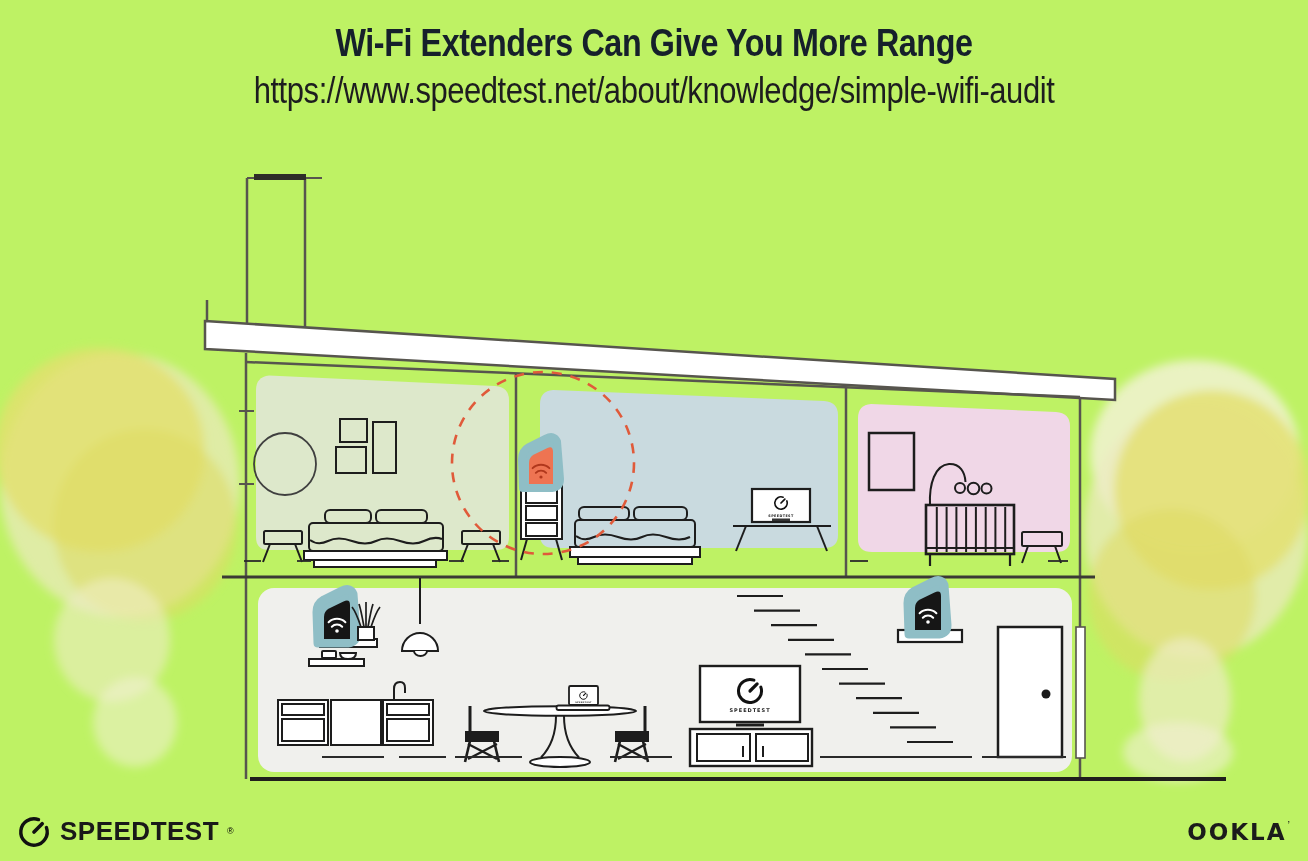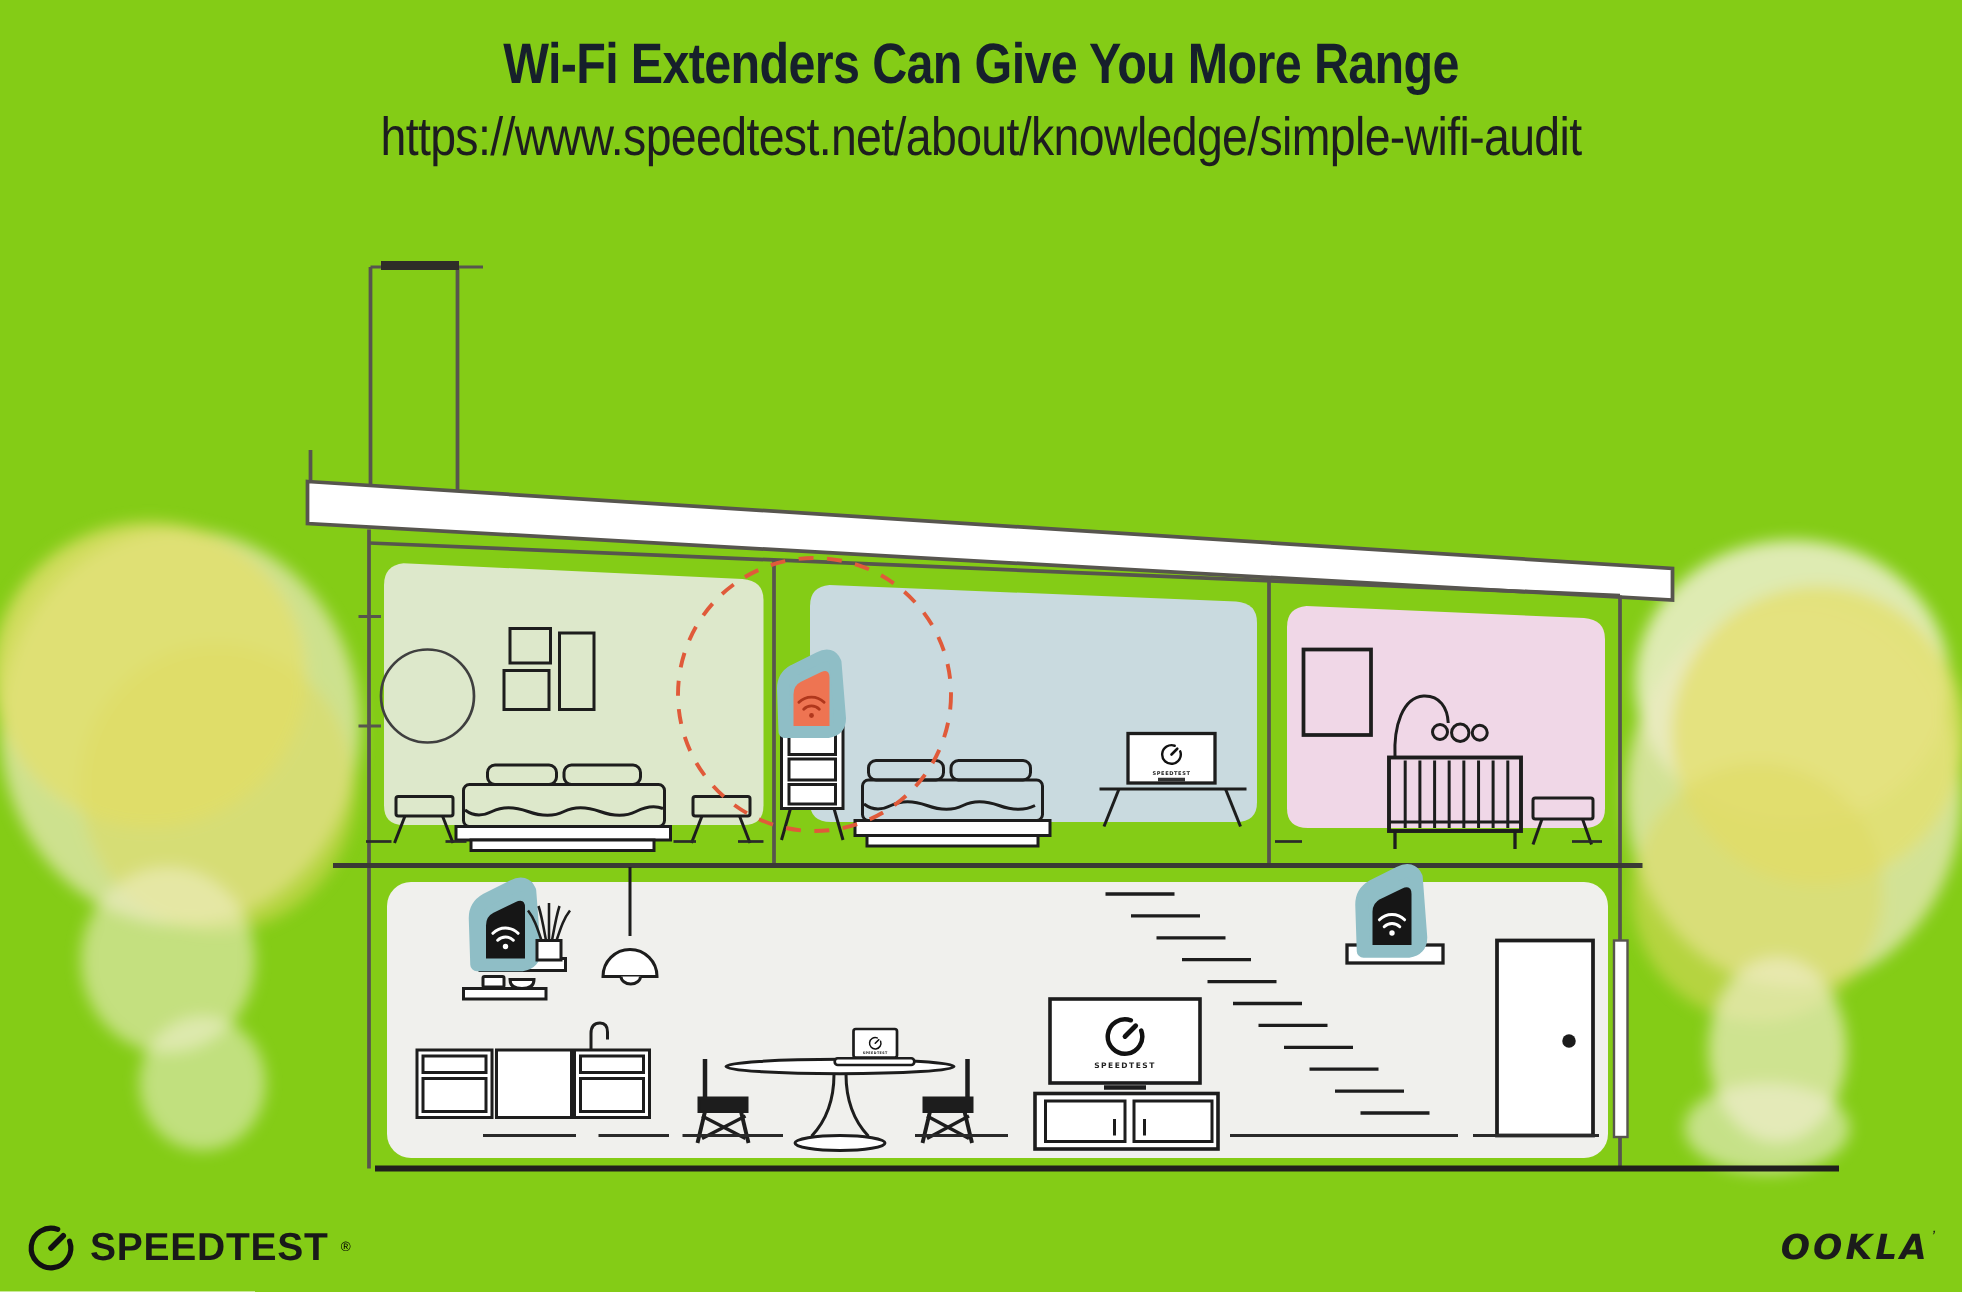--- a/index.html
+++ b/index.html
@@ -1,28 +1,28 @@
 <!DOCTYPE html>
 <html><head>
 <meta charset="utf-8">
 <style>
   html,body{margin:0;padding:0;background:#ffffff;}
-  .canvas{position:relative;width:1308px;height:861px;background:#84cc16;overflow:hidden;
+  .canvas{position:relative;width:1308px;height:861px;background:#bef264;overflow:hidden;
           font-family:"Liberation Sans",sans-serif;}
   .title{position:absolute;top:22px;left:0;width:100%;text-align:center;
          font-weight:700;font-size:38px;color:#16202b;letter-spacing:-.5px;
          transform:scaleX(.85);}
   .subtitle{position:absolute;top:70px;left:0;width:100%;text-align:center;
             font-weight:400;font-size:36px;color:#1d1d1f;letter-spacing:-.5px;
             transform:scaleX(.86);}
   .house-svg{position:absolute;left:0;top:0;width:1308px;height:861px;}
   .footer-left{position:absolute;left:16px;bottom:12px;display:flex;align-items:center;gap:8px;}
   .footer-left .st-text{font-weight:700;font-size:26px;color:#191919;letter-spacing:.5px;}
   .footer-left sup{font-size:9px;vertical-align:super;}
-  .footer-right{position:absolute;right:18px;bottom:16px;display:flex;align-items:flex-start;font-style:italic;}
+  .footer-right{position:absolute;right:18px;bottom:16px;display:flex;align-items:flex-start;}
   .footer-right .ookla-text{font-weight:600;font-size:23px;color:#1b1b1b;letter-spacing:2px;
                             font-family:"DejaVu Sans","Liberation Sans",sans-serif;}
   .footer-right .tm{font-size:11px;color:#1b1b1b;margin-left:1px;}
 </style>
 </head>
 <body>
 
 <div class="canvas">
 
   <div class="title">Wi-Fi Extenders Can Give You More Range</div>

